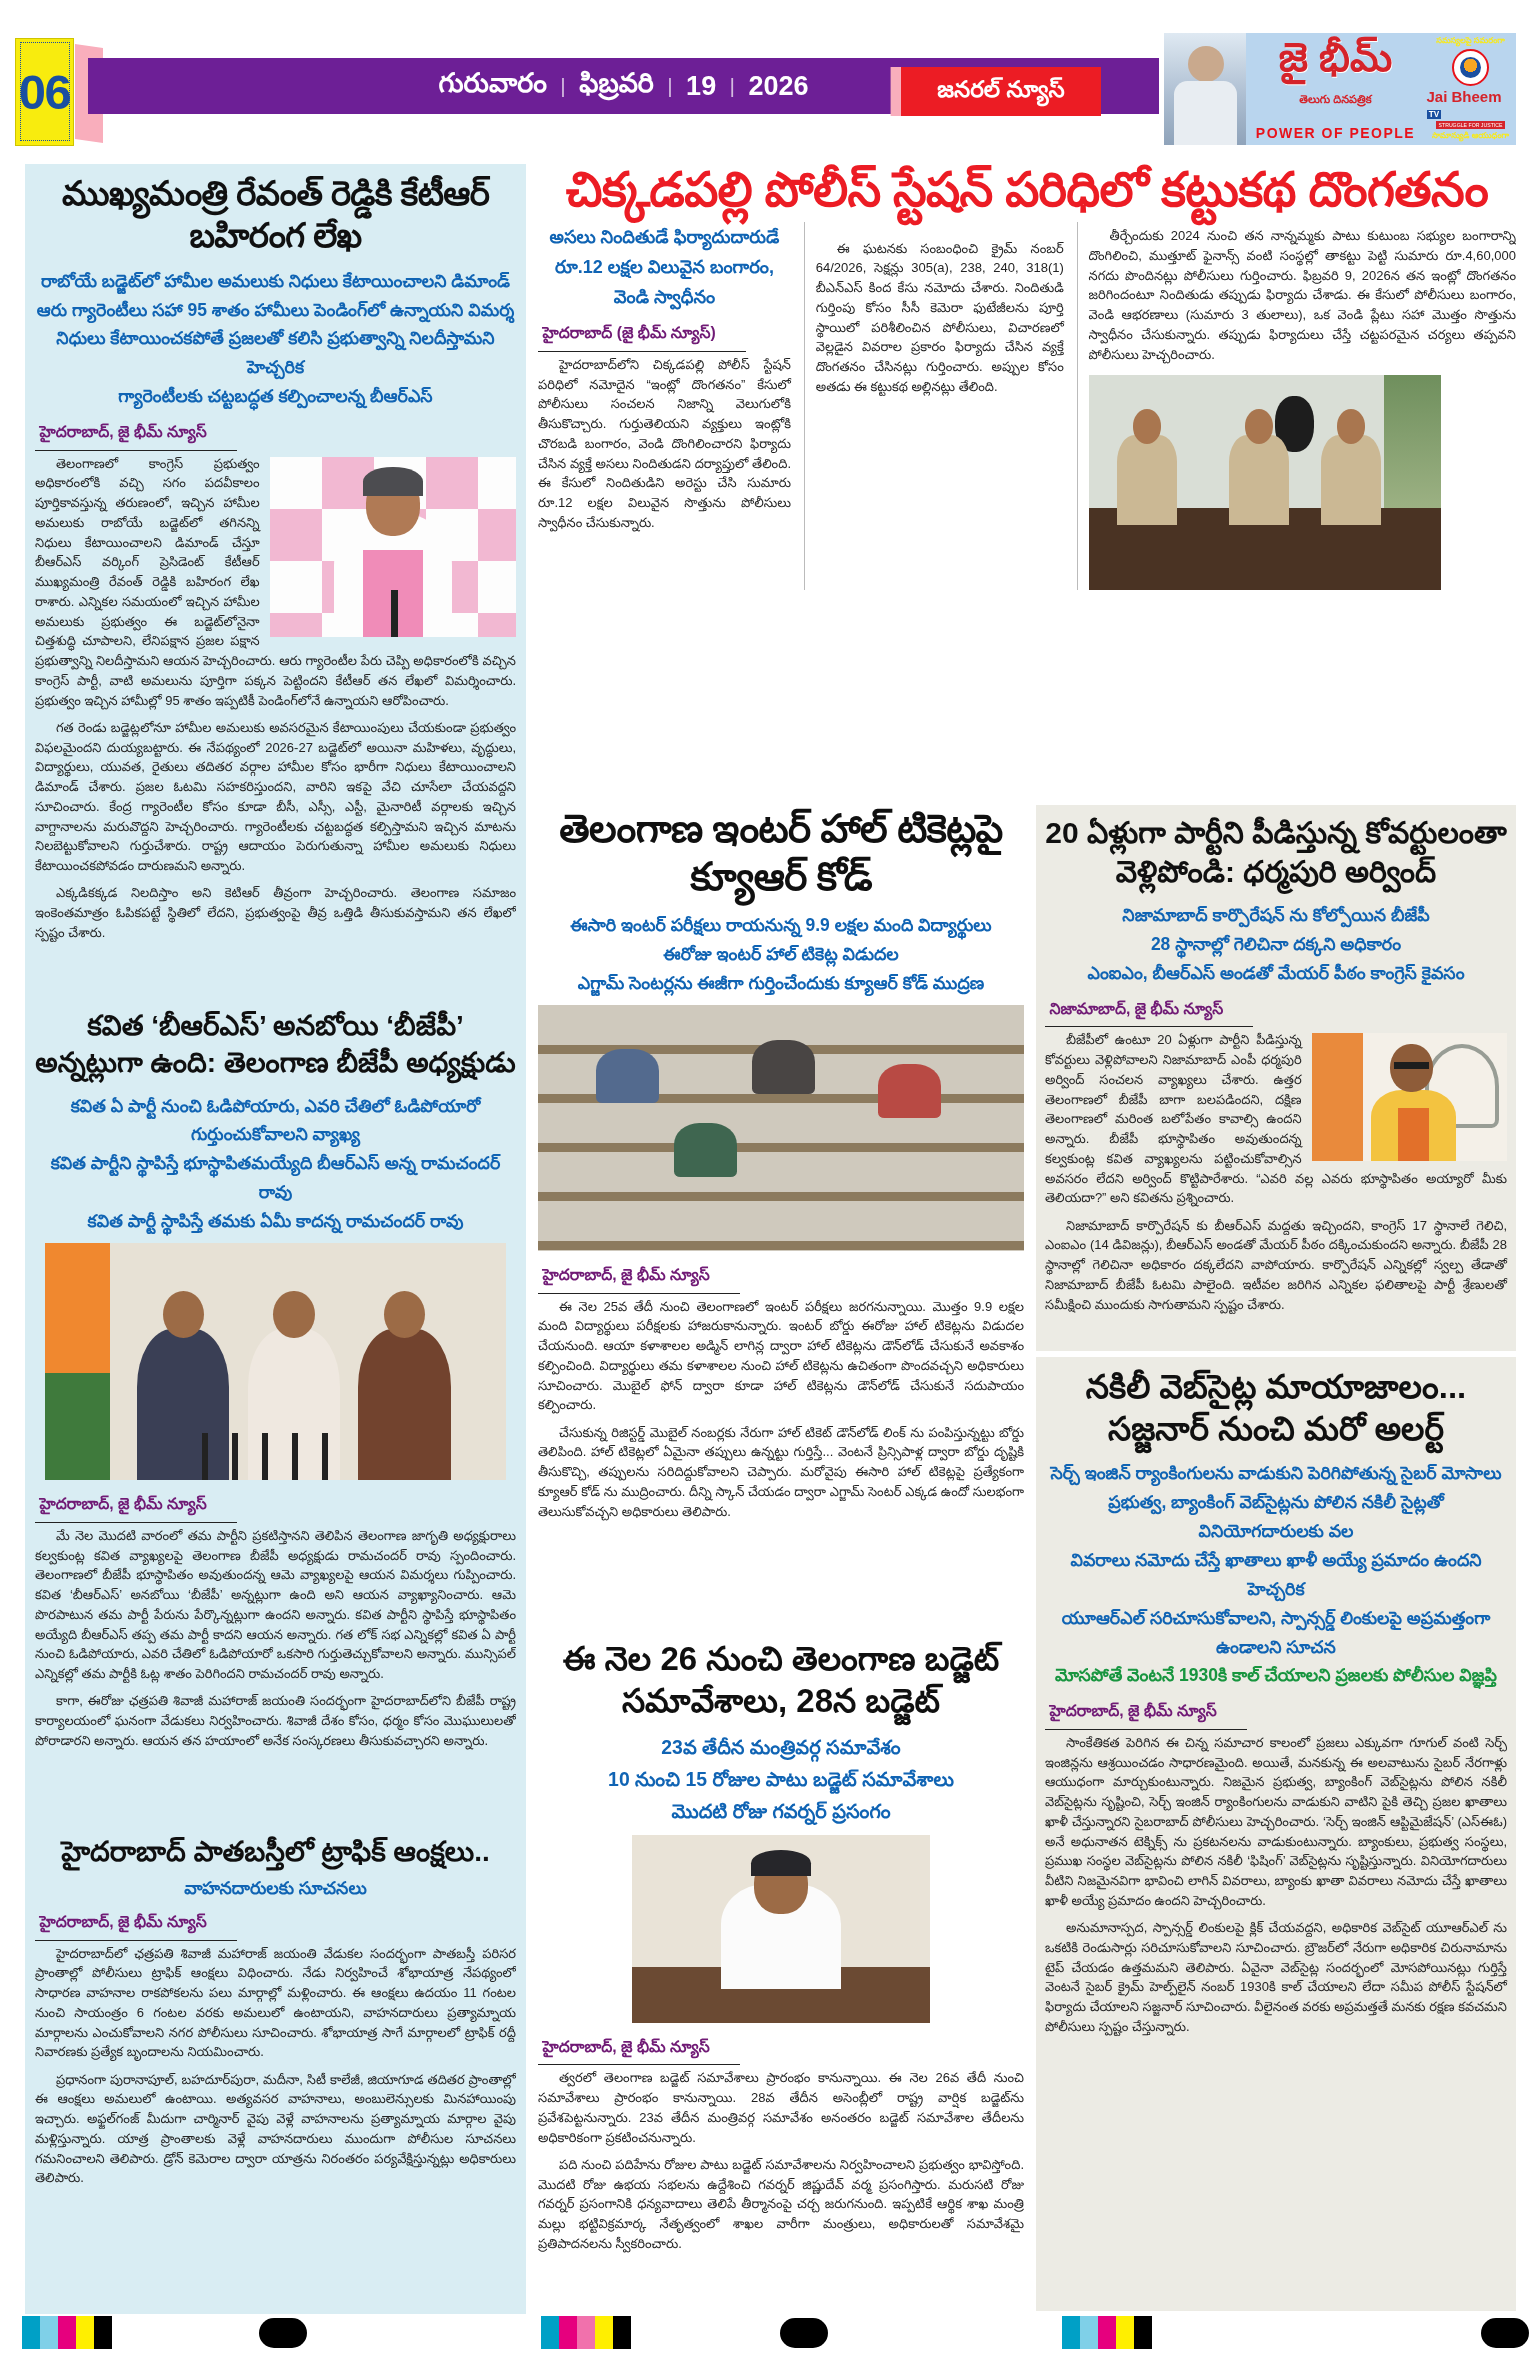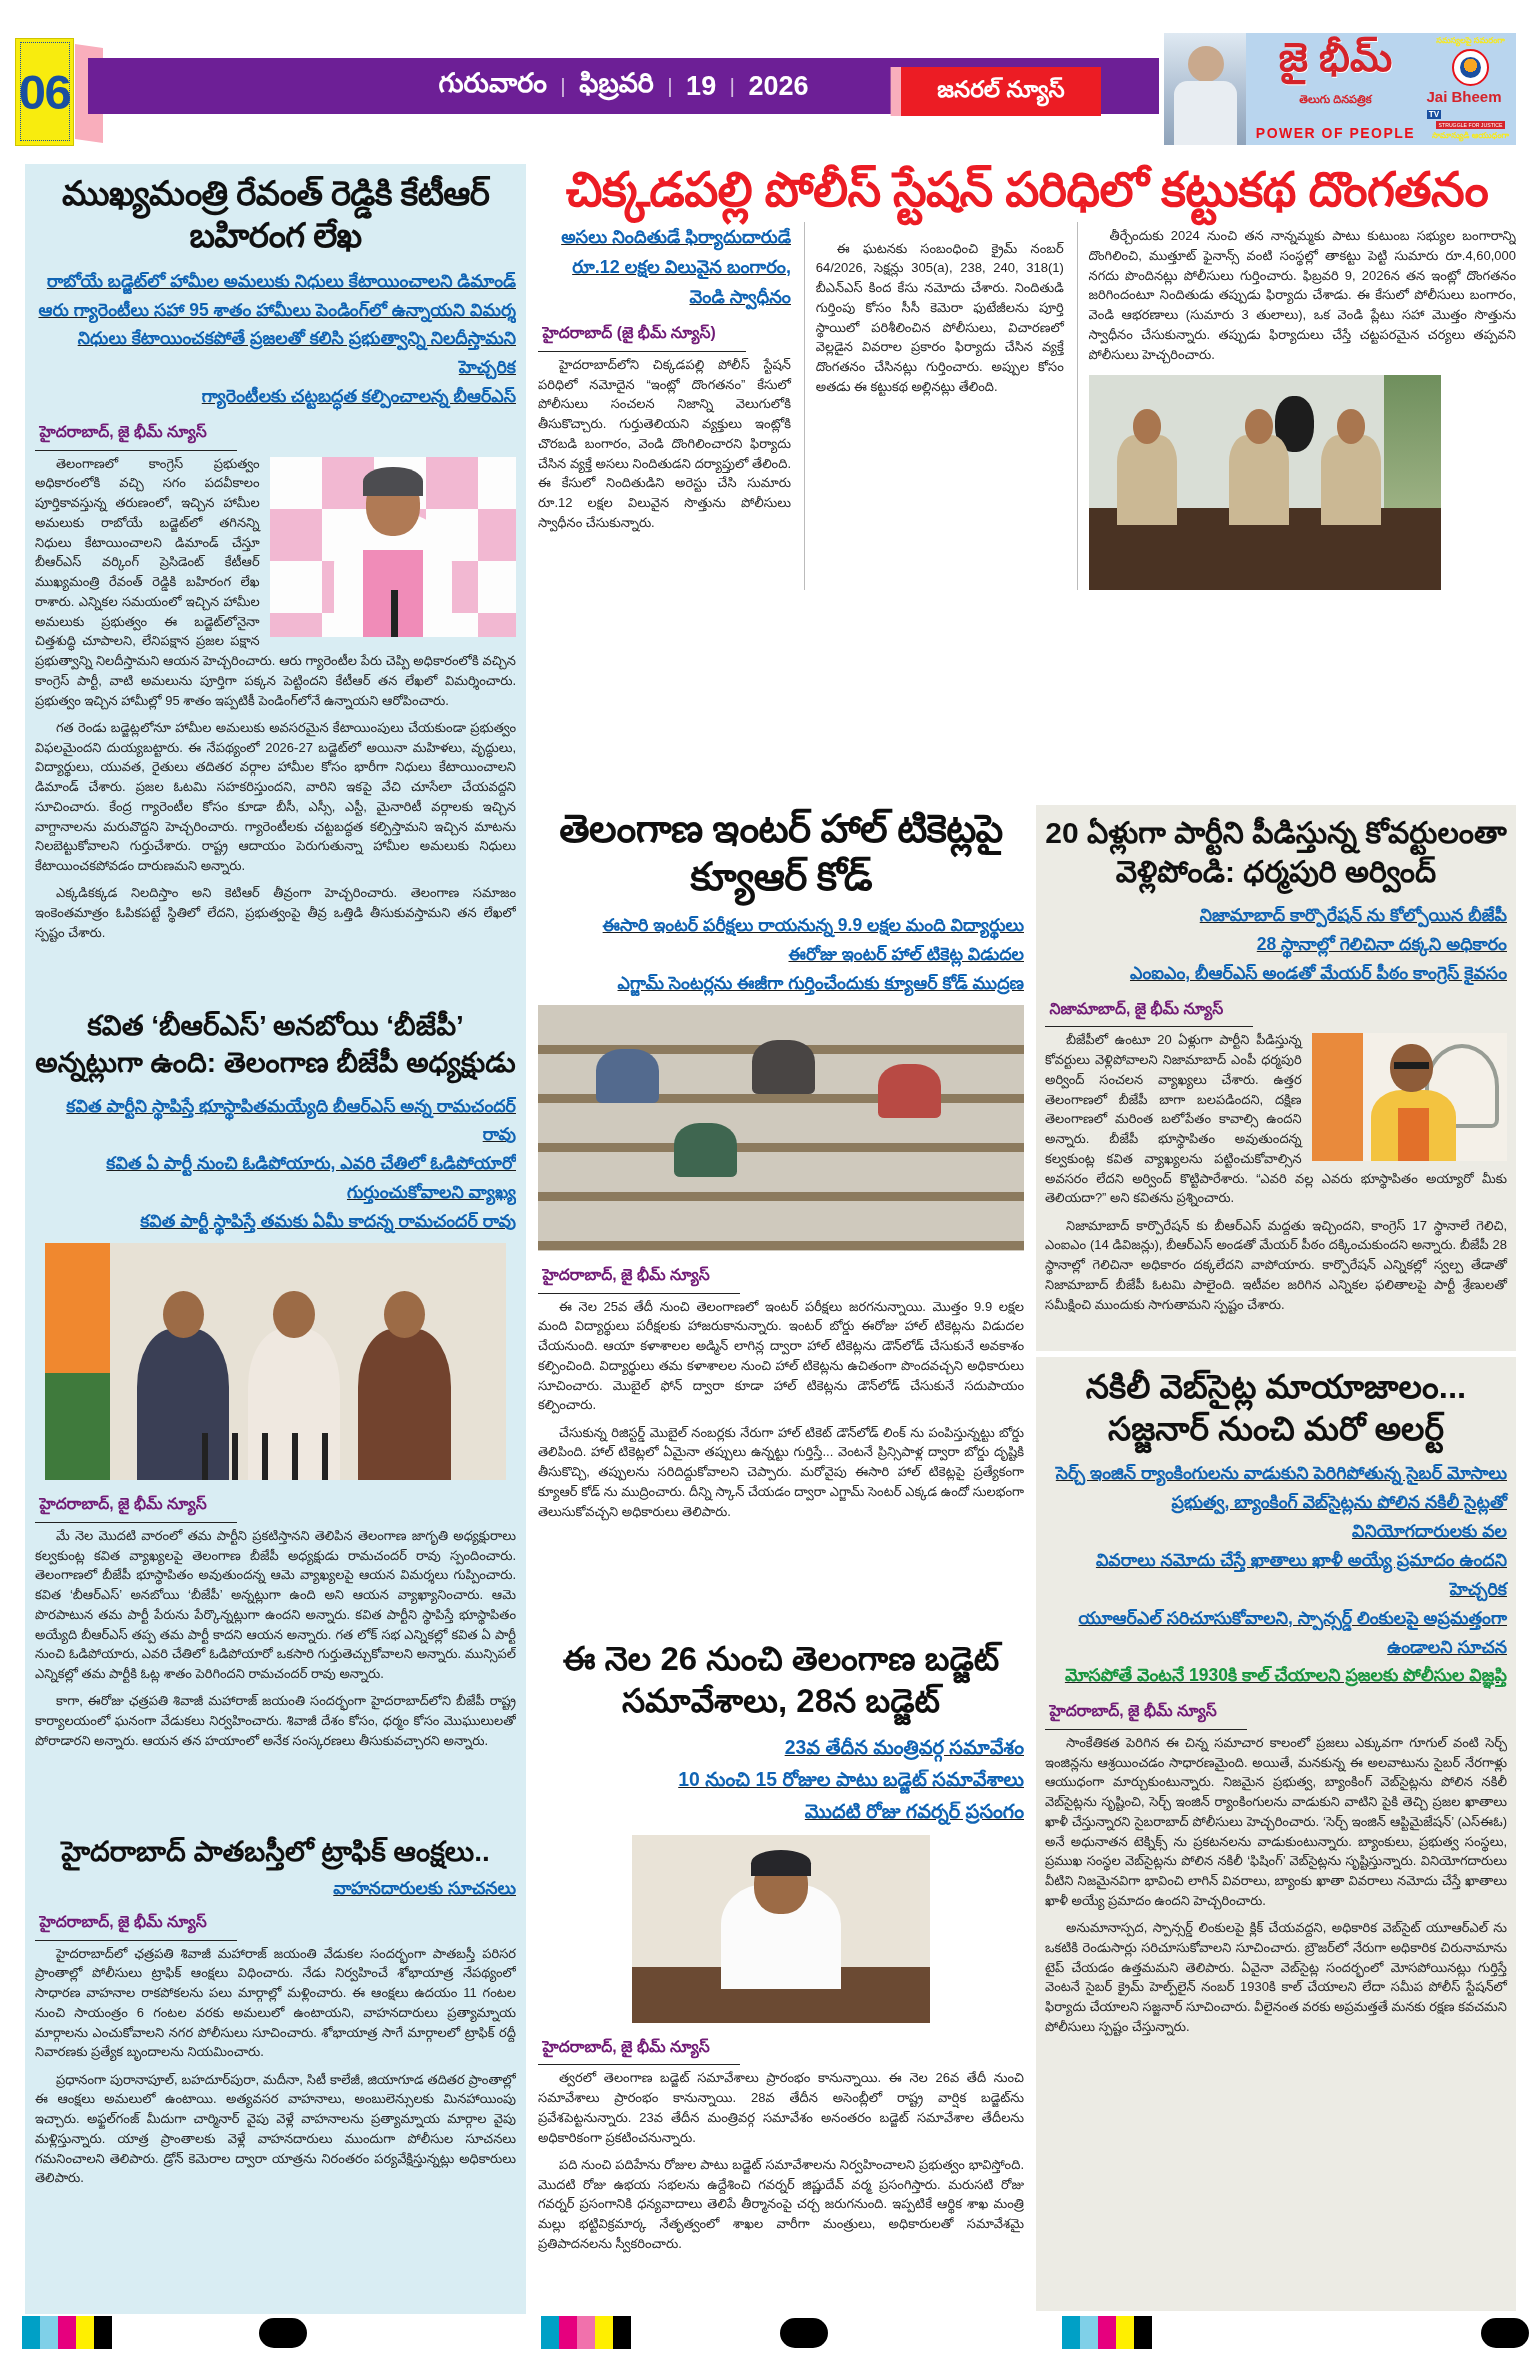--- a/index.html
+++ b/index.html
@@ -38,21 +38,21 @@
   .rightwrap{flex:1;display:flex;flex-direction:column;}
   .bottomrow{display:flex;gap:12px;margin-top:6px;}
   .midcol{width:486px;flex:none;}
   .rightcol{flex:1;}
 
   h1,h2,h3{margin:0;font-weight:bold;color:#101010;}
   .hl-xl{font-size:34px;line-height:1.22;text-align:center;letter-spacing:-0.7px;}
   .hl-red{font-size:48px;line-height:1.1;text-align:center;color:#ec1c24;letter-spacing:-0.7px;}
   .hl-lg{font-size:33px;line-height:1.25;text-align:center;}
   .hl-md{font-size:28px;line-height:1.3;text-align:center;}
-  .subheads{margin:10.4px 0 4.5px 0;text-align:right;text-decoration:underline;}
+  .subheads{margin:10.4px 0 4.5px 0;text-align:center;}
   .subhead{color:#1064b4;font-size:17.5px;font-weight:bold;line-height:1.65;}
   .subhead.green{color:#18953f;}
   .byline{font-size:15.7px;font-weight:bold;color:#701a75;margin:7.5px 0 3px 0;display:inline-block;border-bottom:1.5px solid #222;padding:0 30px 4.5px 4.5px;}
   .body-txt{font-size:13px;line-height:1.52;text-align:justify;color:#232323;}
   .body-txt p{margin:0 0 7.5px 0;text-indent:21px;}
   .article{overflow:hidden;box-sizing:border-box;}
 
   
   .photo{position:relative;overflow:hidden;background:#ccc;flex:none;}
   .ph-ktr{background:conic-gradient(#f2b8d2 25%,#fdfdfd 0 50%,#f2b8d2 0 75%,#fdfdfd 0) 0 0/104px 104px;}
@@ -176,22 +176,22 @@
           </div>
           <p>తెలంగాణలో కాంగ్రెస్ ప్రభుత్వం అధికారంలోకి వచ్చి సగం పదవీకాలం పూర్తికావస్తున్న తరుణంలో, ఇచ్చిన హామీల అమలుకు రాబోయే బడ్జెట్‌లో తగినన్ని నిధులు కేటాయించాలని డిమాండ్ చేస్తూ బీఆర్ఎస్ వర్కింగ్ ప్రెసిడెంట్ కేటీఆర్ ముఖ్యమంత్రి రేవంత్ రెడ్డికి బహిరంగ లేఖ రాశారు. ఎన్నికల సమయంలో ఇచ్చిన హామీల అమలుకు ప్రభుత్వం ఈ బడ్జెట్‌లోనైనా చిత్తశుద్ధి చూపాలని, లేనిపక్షాన ప్రజల పక్షాన ప్రభుత్వాన్ని నిలదీస్తామని ఆయన హెచ్చరించారు. ఆరు గ్యారెంటీల పేరు చెప్పి అధికారంలోకి వచ్చిన కాంగ్రెస్ పార్టీ, వాటి అమలును పూర్తిగా పక్కన పెట్టిందని కేటీఆర్ తన లేఖలో విమర్శించారు. ప్రభుత్వం ఇచ్చిన హామీల్లో 95 శాతం ఇప్పటికీ పెండింగ్‌లోనే ఉన్నాయని ఆరోపించారు.</p>
           <p>గత రెండు బడ్జెట్లలోనూ హామీల అమలుకు అవసరమైన కేటాయింపులు చేయకుండా ప్రభుత్వం విఫలమైందని దుయ్యబట్టారు. ఈ నేపథ్యంలో 2026-27 బడ్జెట్‌లో అయినా మహిళలు, వృద్ధులు, విద్యార్థులు, యువత, రైతులు తదితర వర్గాల హామీల కోసం భారీగా నిధులు కేటాయించాలని డిమాండ్ చేశారు. ప్రజల ఓటమి సహకరిస్తుందని, వారిని ఇకపై వేచి చూసేలా చేయవద్దని సూచించారు. కేంద్ర గ్యారెంటీల కోసం కూడా బీసీ, ఎస్సీ, ఎస్టీ, మైనారిటీ వర్గాలకు ఇచ్చిన వాగ్దానాలను మరువొద్దని హెచ్చరించారు. గ్యారెంటీలకు చట్టబద్ధత కల్పిస్తామని ఇచ్చిన మాటను నిలబెట్టుకోవాలని గుర్తుచేశారు. రాష్ట్ర ఆదాయం పెరుగుతున్నా హామీల అమలుకు నిధులు కేటాయించకపోవడం దారుణమని అన్నారు.</p>
           <p>ఎక్కడికక్కడ నిలదిస్తాం అని కెటిఆర్ తీవ్రంగా హెచ్చరించారు. తెలంగాణ సమాజం ఇంకెంతమాత్రం ఓపికపట్టే స్థితిలో లేదని, ప్రభుత్వంపై తీవ్ర ఒత్తిడి తీసుకువస్తామని తన లేఖలో స్పష్టం చేశారు.</p>
         </div>
       </div>
 
       <div class="article" style="height:826px;">
         <h2 class="hl-md">కవిత ‘బీఆర్ఎస్’ అనబోయి ‘బీజేపీ’ అన్నట్లుగా ఉంది: తెలంగాణ బీజేపీ అధ్యక్షుడు</h2>
         <div class="subheads">
+          <div class="subhead">కవిత ఏ పార్టీ నుంచి ఓడిపోయారు, ఎవరి చేతిలో ఓడిపోయారో గుర్తుంచుకోవాలని వ్యాఖ్య</div>
           <div class="subhead">కవిత పార్టీని స్థాపిస్తే భూస్థాపితమయ్యేది బీఆర్ఎస్ అన్న రామచందర్ రావు</div>
-          <div class="subhead">కవిత ఏ పార్టీ నుంచి ఓడిపోయారు, ఎవరి చేతిలో ఓడిపోయారో గుర్తుంచుకోవాలని వ్యాఖ్య</div>
           <div class="subhead">కవిత పార్టీ స్థాపిస్తే తమకు ఏమీ కాదన్న రామచందర్ రావు</div>
         </div>
         <div class="photo ph-bjp center-photo" style="width:461px;height:237px;">
           <div class="flag"></div>
             <div class="m1"></div>
             <div class="m2"></div>
             <div class="m3"></div>
           <div class="hh1"></div>
             <div class="hh2"></div>
             <div class="hh3"></div>

